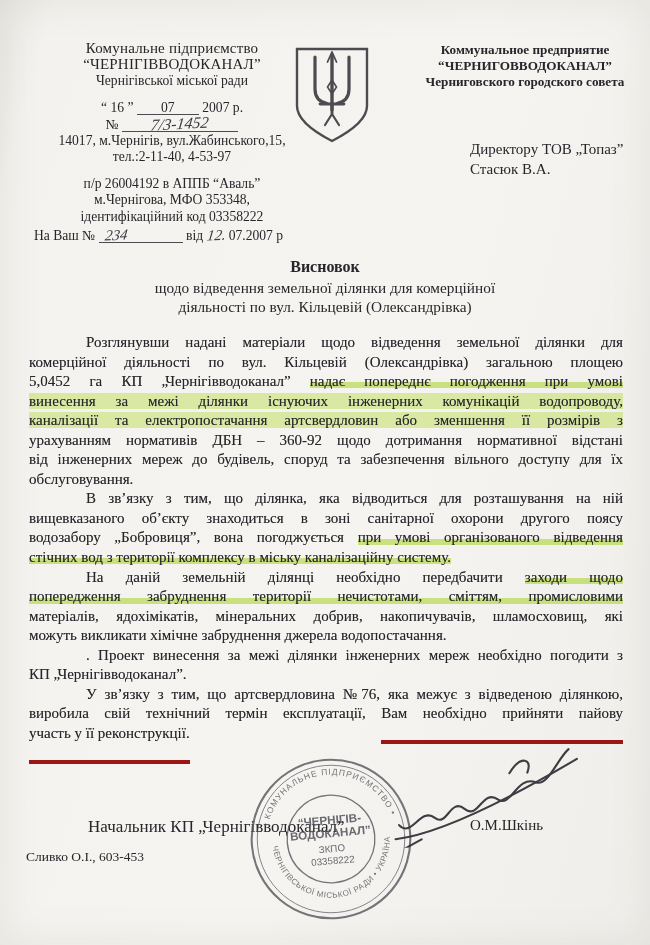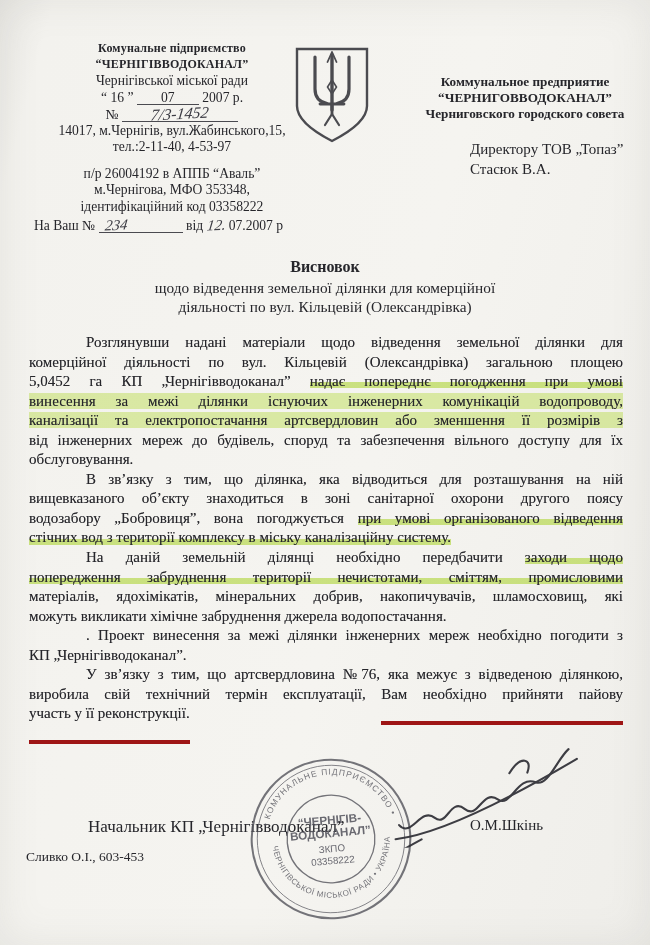--- a/index.html
+++ b/index.html
@@ -7,22 +7,22 @@
     position:relative; width:650px; height:945px; overflow:hidden;
     background:linear-gradient(105deg,#e9e8e4 0%, #f3f2ee 6%, #f5f4f0 55%, #efeeea 100%);
     font-family:"Liberation Serif", serif; color:#26262b;
     box-shadow:inset 0 0 40px rgba(120,120,115,.12);
   }
   .page * { box-sizing:border-box; }
   .abs { position:absolute; }
 
   
   .hdr-left { left:24px; top:40px; width:296px; text-align:center; font-size:13.6px; line-height:16.4px; }
-  .hdr-left .org { font-size:12px; font-weight:700; letter-spacing:.2px; }
-  .hdr-right { left:404px; top:42px; width:242px; text-align:center; font-size:13.2px; line-height:15.8px; font-weight:600;margin-top:32px; }
+  .hdr-left .org { font-size:15px; font-weight:400; letter-spacing:.2px; }
+  .hdr-right { left:404px; top:42px; width:242px; text-align:center; font-size:13.2px; line-height:15.8px; font-weight:600; }
   .uline { display:inline-block; border-bottom:1.3px solid #4a4a50; text-align:center; line-height:13px; vertical-align:baseline; }
   .hand { display:inline-block; font-style:italic; color:#3c3c44; transform:rotate(-3deg) skewX(-10deg); font-size:15px; }
   .refline { text-align:left; padding-left:10px; margin-top:2px; }
 
   
   .recipient { left:432px; top:140px; width:210px; font-size:15px; line-height:19.5px;margin-left:38px; }
 
   
   .title { left:0; top:257px; width:650px; text-align:center; font-size:15.3px; line-height:19.5px; }
   .title .t1 { font-weight:bold; font-size:16px; margin-bottom:1px; }
@@ -49,21 +49,21 @@
 </style>
 </head>
 <body>
 
 <div class="page">
 
   <div class="abs hdr-left">
     <div class="org">Комунальне  підприємство</div>
     <div class="org">“ЧЕРНІГІВВОДОКАНАЛ”</div>
     <div>Чернігівської міської ради</div>
-    <div style="margin-top:1px;">
+    <div style="margin-top:11px;">
       <span>“ 16 ”</span>
       <span class="uline" style="width:62px;"><span>07</span></span>
       <span>2007 р.</span>
     </div>
     <div>
       <span>№</span>
       <span class="uline" style="width:116px;"><span class="hand" style="font-size:16px;">7/3-1452</span></span>
     </div>
     <div>14017, м.Чернігів,  вул.Жабинського,15,</div>
     <div>тел.:2-11-40, 4-53-97</div>
@@ -109,20 +109,21 @@
     <div>щодо відведення земельної ділянки  для комерційної</div>
     <div>діяльності по вул. Кільцевій  (Олександрівка)</div>
   </div>
 
   <div class="abs body-text">
       <div class="line ind just"><span>Розглянувши надані матеріали щодо відведення земельної ділянки для</span></div>
       <div class="line just"><span>комерційної діяльності по вул. Кільцевій (Олександрівка) загальною площею</span></div>
       <div class="line just"><span>5,0452 га КП „Чернігівводоканал” </span><span class="ug">надає попереднє погодження при умові</span></div>
       <div class="line just"><span class="hl">винесення за межі ділянки існуючих інженерних комунікацій водопроводу,</span></div>
       <div class="line just"><span class="hl">каналізації та електропостачання артсвердловин або зменшення її розмірів з</span></div>
+      <div class="line just"><span>урахуванням нормативів ДБН – 360-92 щодо дотримання нормативної відстані</span></div>
       <div class="line just"><span>від інженерних мереж до будівель, споруд та забезпечення вільного доступу для їх</span></div>
       <div class="line"><span>обслуговування.</span></div>
       <div class="line ind just"><span>В зв’язку з тим, що ділянка, яка відводиться для розташування на ній</span></div>
       <div class="line just"><span>вищевказаного об’єкту знаходиться в зоні санітарної охорони другого поясу</span></div>
       <div class="line just"><span>водозабору „Бобровиця”, вона погоджується </span><span class="ug">при умові організованого відведення</span></div>
       <div class="line"><span class="ug">стічних вод з території комплексу в міську каналізаційну систему.</span></div>
       <div class="line ind just"><span>На даній земельній ділянці необхідно передбачити </span><span class="ug">заходи щодо</span></div>
       <div class="line just"><span class="ug">попередження забруднення території нечистотами, сміттям, промисловими</span></div>
       <div class="line just"><span>матеріалів, ядохімікатів, мінеральних добрив, накопичувачів, шламосховищ, які</span></div>
       <div class="line"><span>можуть викликати хімічне забруднення джерела водопостачання.</span></div>

